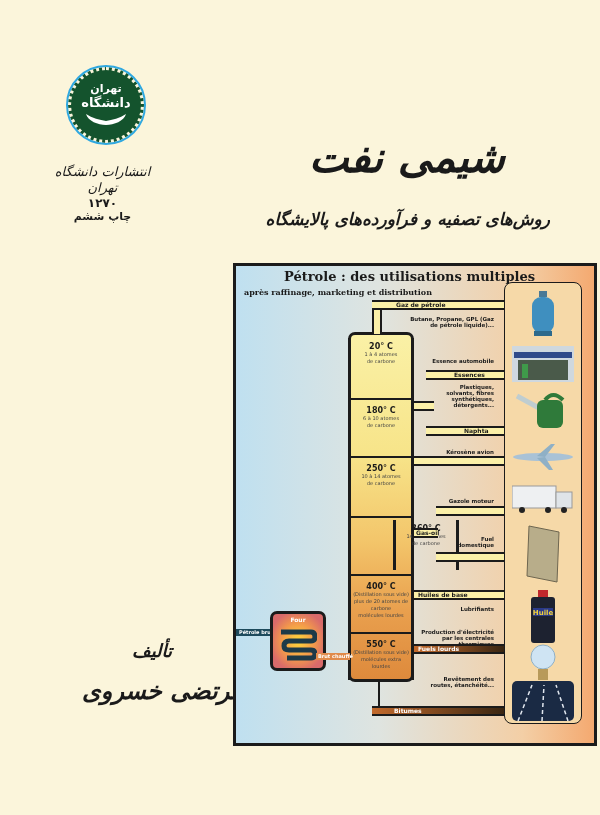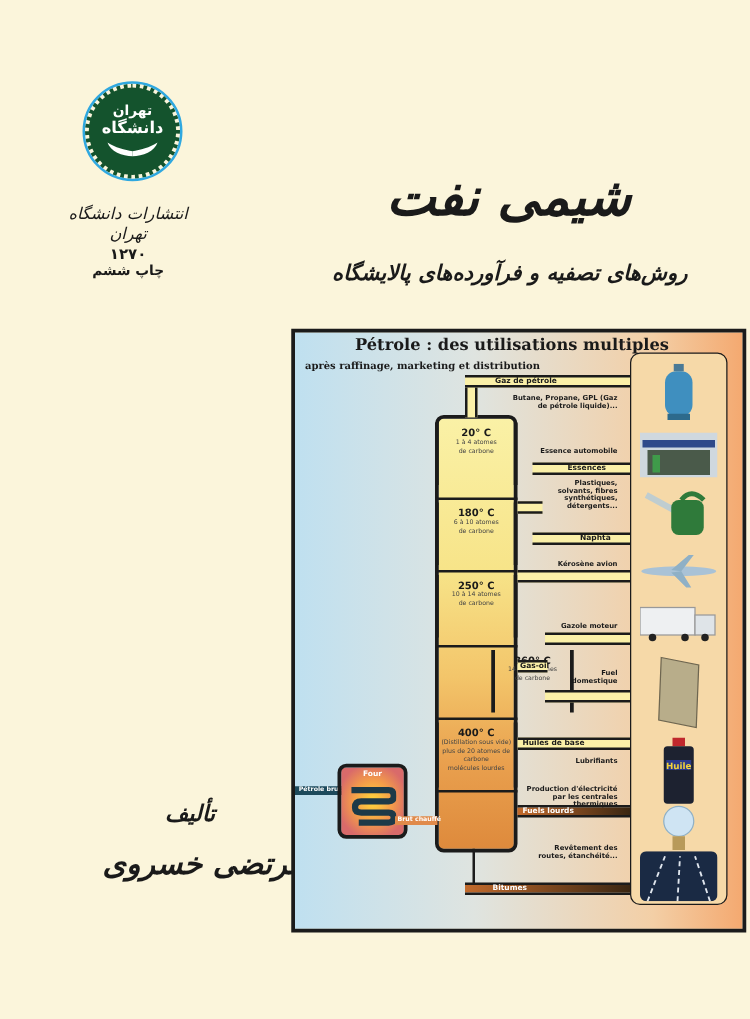--- a/index.html
+++ b/index.html
@@ -115,20 +115,25 @@
     <div class="d">de carbone</div>
   </div>
   <div class="tray" style="top:308px;"></div>
   <div class="stage" style="top:312px;height:52px;">
     <div class="t">400° C</div>
     <div class="d">(Distillation sous vide)</div>
     <div class="d">plus de 20 atomes de carbone</div>
     <div class="d">molécules lourdes</div>
   </div>
   <div class="tray" style="top:366px;"></div>
+  <div class="stage" style="top:370px;height:44px;">
+    <div class="t">550° C</div>
+    <div class="d">(Distillation sous vide)</div>
+    <div class="d">molécules extra lourdes</div>
+  </div>
 
   <div class="lbl" style="right:100px;top:92px;"><span>Essence automobile</span></div>
   <div class="pipe" style="left:190px;top:104px;width:78px;height:10px;"></div>
   <div class="plbl" style="left:218px;top:105px;">Essences</div>
   <div class="pipe" style="left:178px;top:135px;width:20px;height:10px;"></div>
   <div class="lbl" style="right:100px;top:118px;width:52px;white-space:normal;">Plastiques, solvants, fibres synthétiques, détergents...</div>
   <div class="pipe" style="left:190px;top:160px;width:78px;height:10px;"></div>
   <div class="plbl" style="left:228px;top:161px;">Naphta</div>
 
   <div class="lbl" style="right:100px;top:183px;">Kérosène avion</div>

